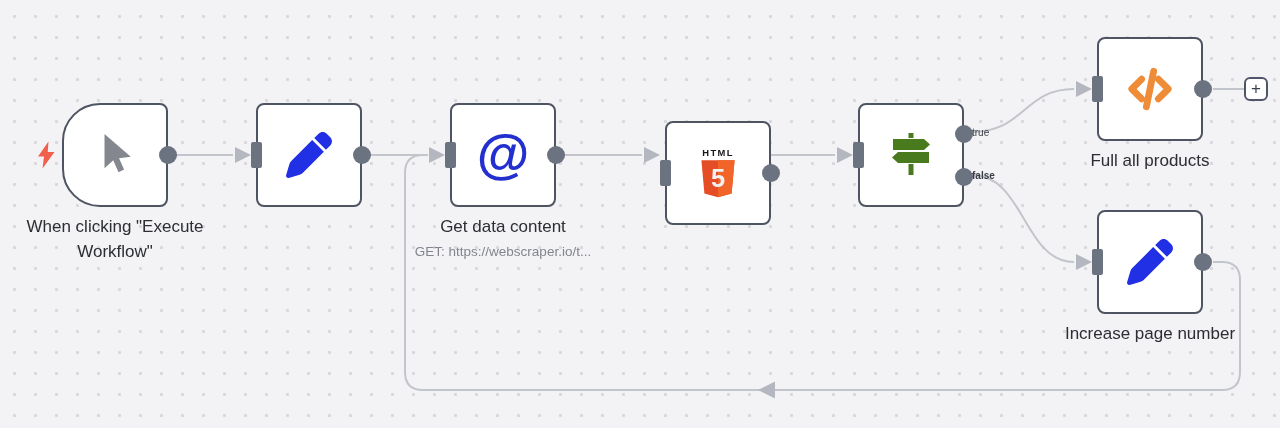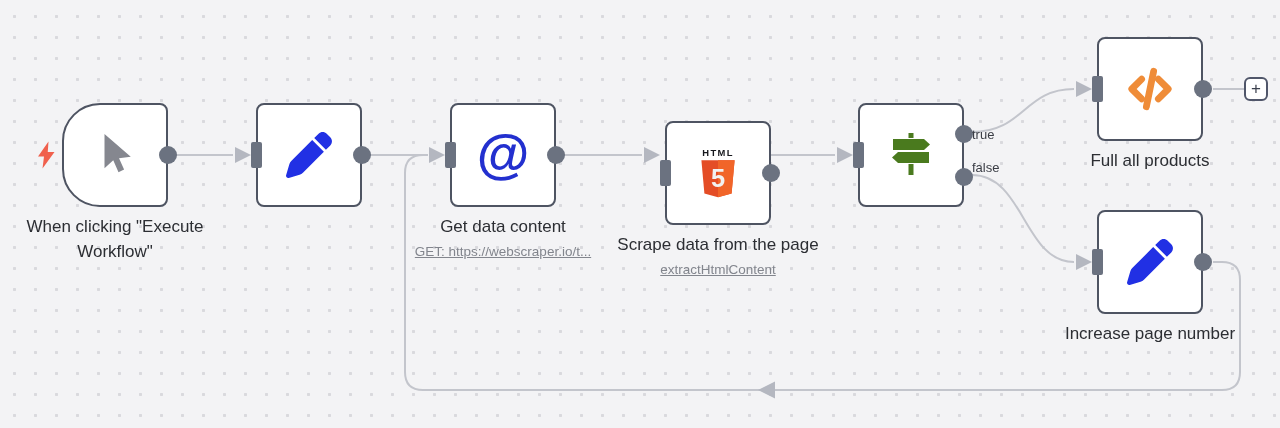--- a/index.html
+++ b/index.html
@@ -22,30 +22,30 @@
     position:absolute;right:-11px;top:calc(50% - 9px);width:18px;height:18px;
     border-radius:50%;background:#6b7280;
   }
   .endpoint-in{
     position:absolute;left:-7px;top:calc(50% - 13px);width:11px;height:26px;
     border-radius:2px;background:#6b7280;
   }
   .node .out-true{top:20px;}
   .node .out-false{top:63px;}
   .port-label{
-    position:absolute;left:112px;font-size:13px;color:#3a3d45;line-height:1;
+    position:absolute;left:112px;font-size:10px;color:#3a3d45;line-height:1;
   }
   .port-label.true-label{top:23px;}
-  .port-label.false-label{top:56px;}
+  .port-label.false-label{top:66px;font-weight:bold;}
   .node-label{
     position:absolute;top:110px;left:50%;transform:translateX(-50%);
     text-align:center;font-size:17px;color:#2c2e33;line-height:1.45;width:235px;
   }
   .node-label .sub{
-    display:block;font-size:13.5px;color:#82858d;margin-top:2px;white-space:nowrap;text-decoration:underline;
+    display:block;font-size:13.5px;color:#82858d;margin-top:2px;white-space:nowrap;
   }
   .w215{width:218px;} .w205{width:205px;}
   .bolt{position:absolute;left:-26px;top:36px;width:18px;height:28px;}
   .add-button{
     position:absolute;left:1244px;top:77px;width:24px;height:24px;background:#fff;
     border:2px solid #50566a;border-radius:6px;box-sizing:border-box;
     display:flex;align-items:center;justify-content:center;
     font-size:17px;color:#3a3f4d;line-height:1;padding-bottom:1px;
   }
   .at-glyph{font-size:54px;font-weight:700;color:#2330cf;line-height:1;margin-top:-4px;}
@@ -106,24 +106,20 @@
 
 <div class="node" style="left:665px;top:121px;">
   <svg width="40" height="52" viewBox="0 0 36 47">
     <text x="18" y="8" text-anchor="middle" font-size="8.5" font-weight="700" letter-spacing="1.2" fill="#17181d" font-family="Liberation Sans,sans-serif">HTML</text>
     <path d="M3 12 H33 L30.3 42 L18 45.4 L5.7 42 Z" fill="#e44d26"></path>
     <path d="M18 12 H33 L30.3 42 L18 45.4 Z" fill="#f16529"></path>
     <text x="18" y="36" text-anchor="middle" font-size="23" font-weight="700" fill="#f2f2f2" font-family="Liberation Sans,sans-serif">5</text>
   </svg>
   <div class="endpoint-in"></div>
   <div class="endpoint-out"></div>
-  <div class="node-label w205">
-    <span>Scrape data from the page</span>
-    <span class="sub">extractHtmlContent</span>
-  </div>
 </div>
 
 <div class="node" style="left:858px;top:103px;">
   <svg width="48" height="48" viewBox="0 0 48 48">
     <g fill="#4a7a1e">
       <rect x="21.5" y="2" width="5" height="5"></rect>
       <path d="M6 8 H37 L43 13.5 L37 19 H6 Z"></path>
       <path d="M42 21 H11 L5 26.5 L11 32 H42 Z"></path>
       <rect x="21.5" y="33" width="5" height="11"></rect>
     </g>

